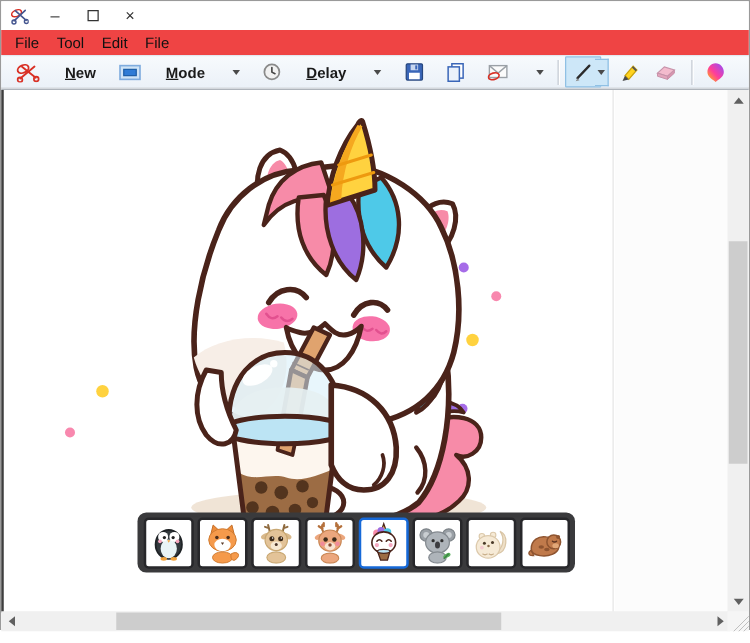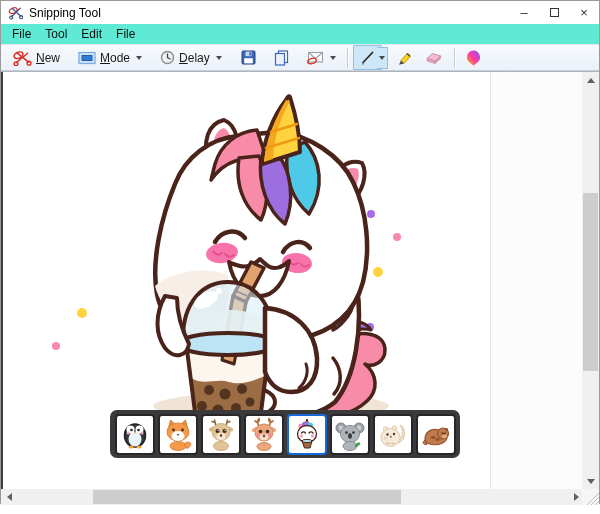--- a/index.html
+++ b/index.html
@@ -12,25 +12,25 @@
   *{margin:0;padding:0;box-sizing:border-box;}
   body{background:#fff;font-family:"Liberation Sans",sans-serif;width:600px;height:514px;overflow:hidden;}
   .window{width:600px;height:504px;border:1px solid #9A9A9A;background:#fff;position:relative;}
   
   .titlebar{height:23px;display:flex;align-items:center;padding-left:7px;background:#fff;}
   .titlebar .appicon{width:15px;height:15px;margin-right:6px;}
   .titlebar .title{font-size:12px;color:#000;flex:1;}
   .winbtn{width:30px;height:23px;display:flex;align-items:center;justify-content:center;font-size:13px;color:#333;cursor:default;}
   .winbtn.max span{display:inline-block;width:9px;height:9px;border:1px solid #333;}
   
-  .menubar{height:20px;display:flex;align-items:center;padding-left:4px;background:#5eead4;font-size:12px;color:#111;}
+  .menubar{height:20px;display:flex;align-items:center;padding-left:4px;background:#ef4444;font-size:12px;color:#111;}
   .menubar .mitem{padding:2px 7px;}
   
   .toolbar{height:27px;display:flex;align-items:center;background:linear-gradient(#F7FAFD,#EBF1F8);border-top:1px solid #E3E8EF;border-bottom:1px solid #C9CFD8;padding-left:6px;font-size:12px;color:#1a1a1a;}
-  .tbtn{display:flex;align-items:center;gap:4px;padding:3px 5px;border:1px solid transparent;border-radius:1px;}
+  .tbtn{display:flex;align-items:center;gap:20px;padding:3px 5px;border:1px solid transparent;border-radius:1px;font-weight:bold;}
   .tbtn u{text-decoration:underline;}
   .tsep{width:1px;height:20px;background:#C6CCD4;margin:0 5px;box-shadow:1px 0 0 #fff;}
   .darr{width:0;height:0;border-left:3.5px solid transparent;border-right:3.5px solid transparent;border-top:4px solid #4A4A4A;margin-left:2px;}
   .tbtn.selected{background:#CDE7F8;border:1px solid #8FC0E4;}
   .penarrow{display:flex;align-items:center;justify-content:center;width:11px;height:22px;border:1px solid #8FC0E4;border-left:none;background:#CDE7F8;margin-left:-5px;margin-right:2px;}
   
   .canvas{position:relative;height:434px;background:#fff;border-top:1px solid #AEB4BB;}
   .snip{position:absolute;left:0;top:0;width:490px;height:418px;background:#fff;border-left:2px solid #3E3E3E;border-right:1px solid #E6E6E6;overflow:hidden;}
   .canvas-right{position:absolute;left:491px;top:0;width:92px;height:418px;background:#FCFCFC;}
   
@@ -63,21 +63,20 @@
 
 <div class="window">
 
   <div class="titlebar">
     <svg class="appicon" viewBox="0 0 16 16">
       <ellipse cx="5.6" cy="6" rx="4.4" ry="2.7" transform="rotate(-24 5.6 6)" fill="none" stroke="#D93025" stroke-width="1.3"></ellipse>
       <path d="M3.5,12.5 L13,3.5 M4.5,3.8 L13.8,12" stroke="#44558F" stroke-width="1.4" fill="none" stroke-linecap="round"></path>
       <circle cx="3.4" cy="13.4" r="1.7" fill="none" stroke="#44558F" stroke-width="1.2"></circle>
       <circle cx="14" cy="13" r="1.7" fill="none" stroke="#44558F" stroke-width="1.2"></circle>
     </svg>
-    <span class="title">Snipping Tool</span>
     <div class="winbtn">
         <span>–</span>
       </div>
     <div class="winbtn max">
         <span></span>
       </div>
     <div class="winbtn">
         <span>×</span>
       </div>
   </div>

